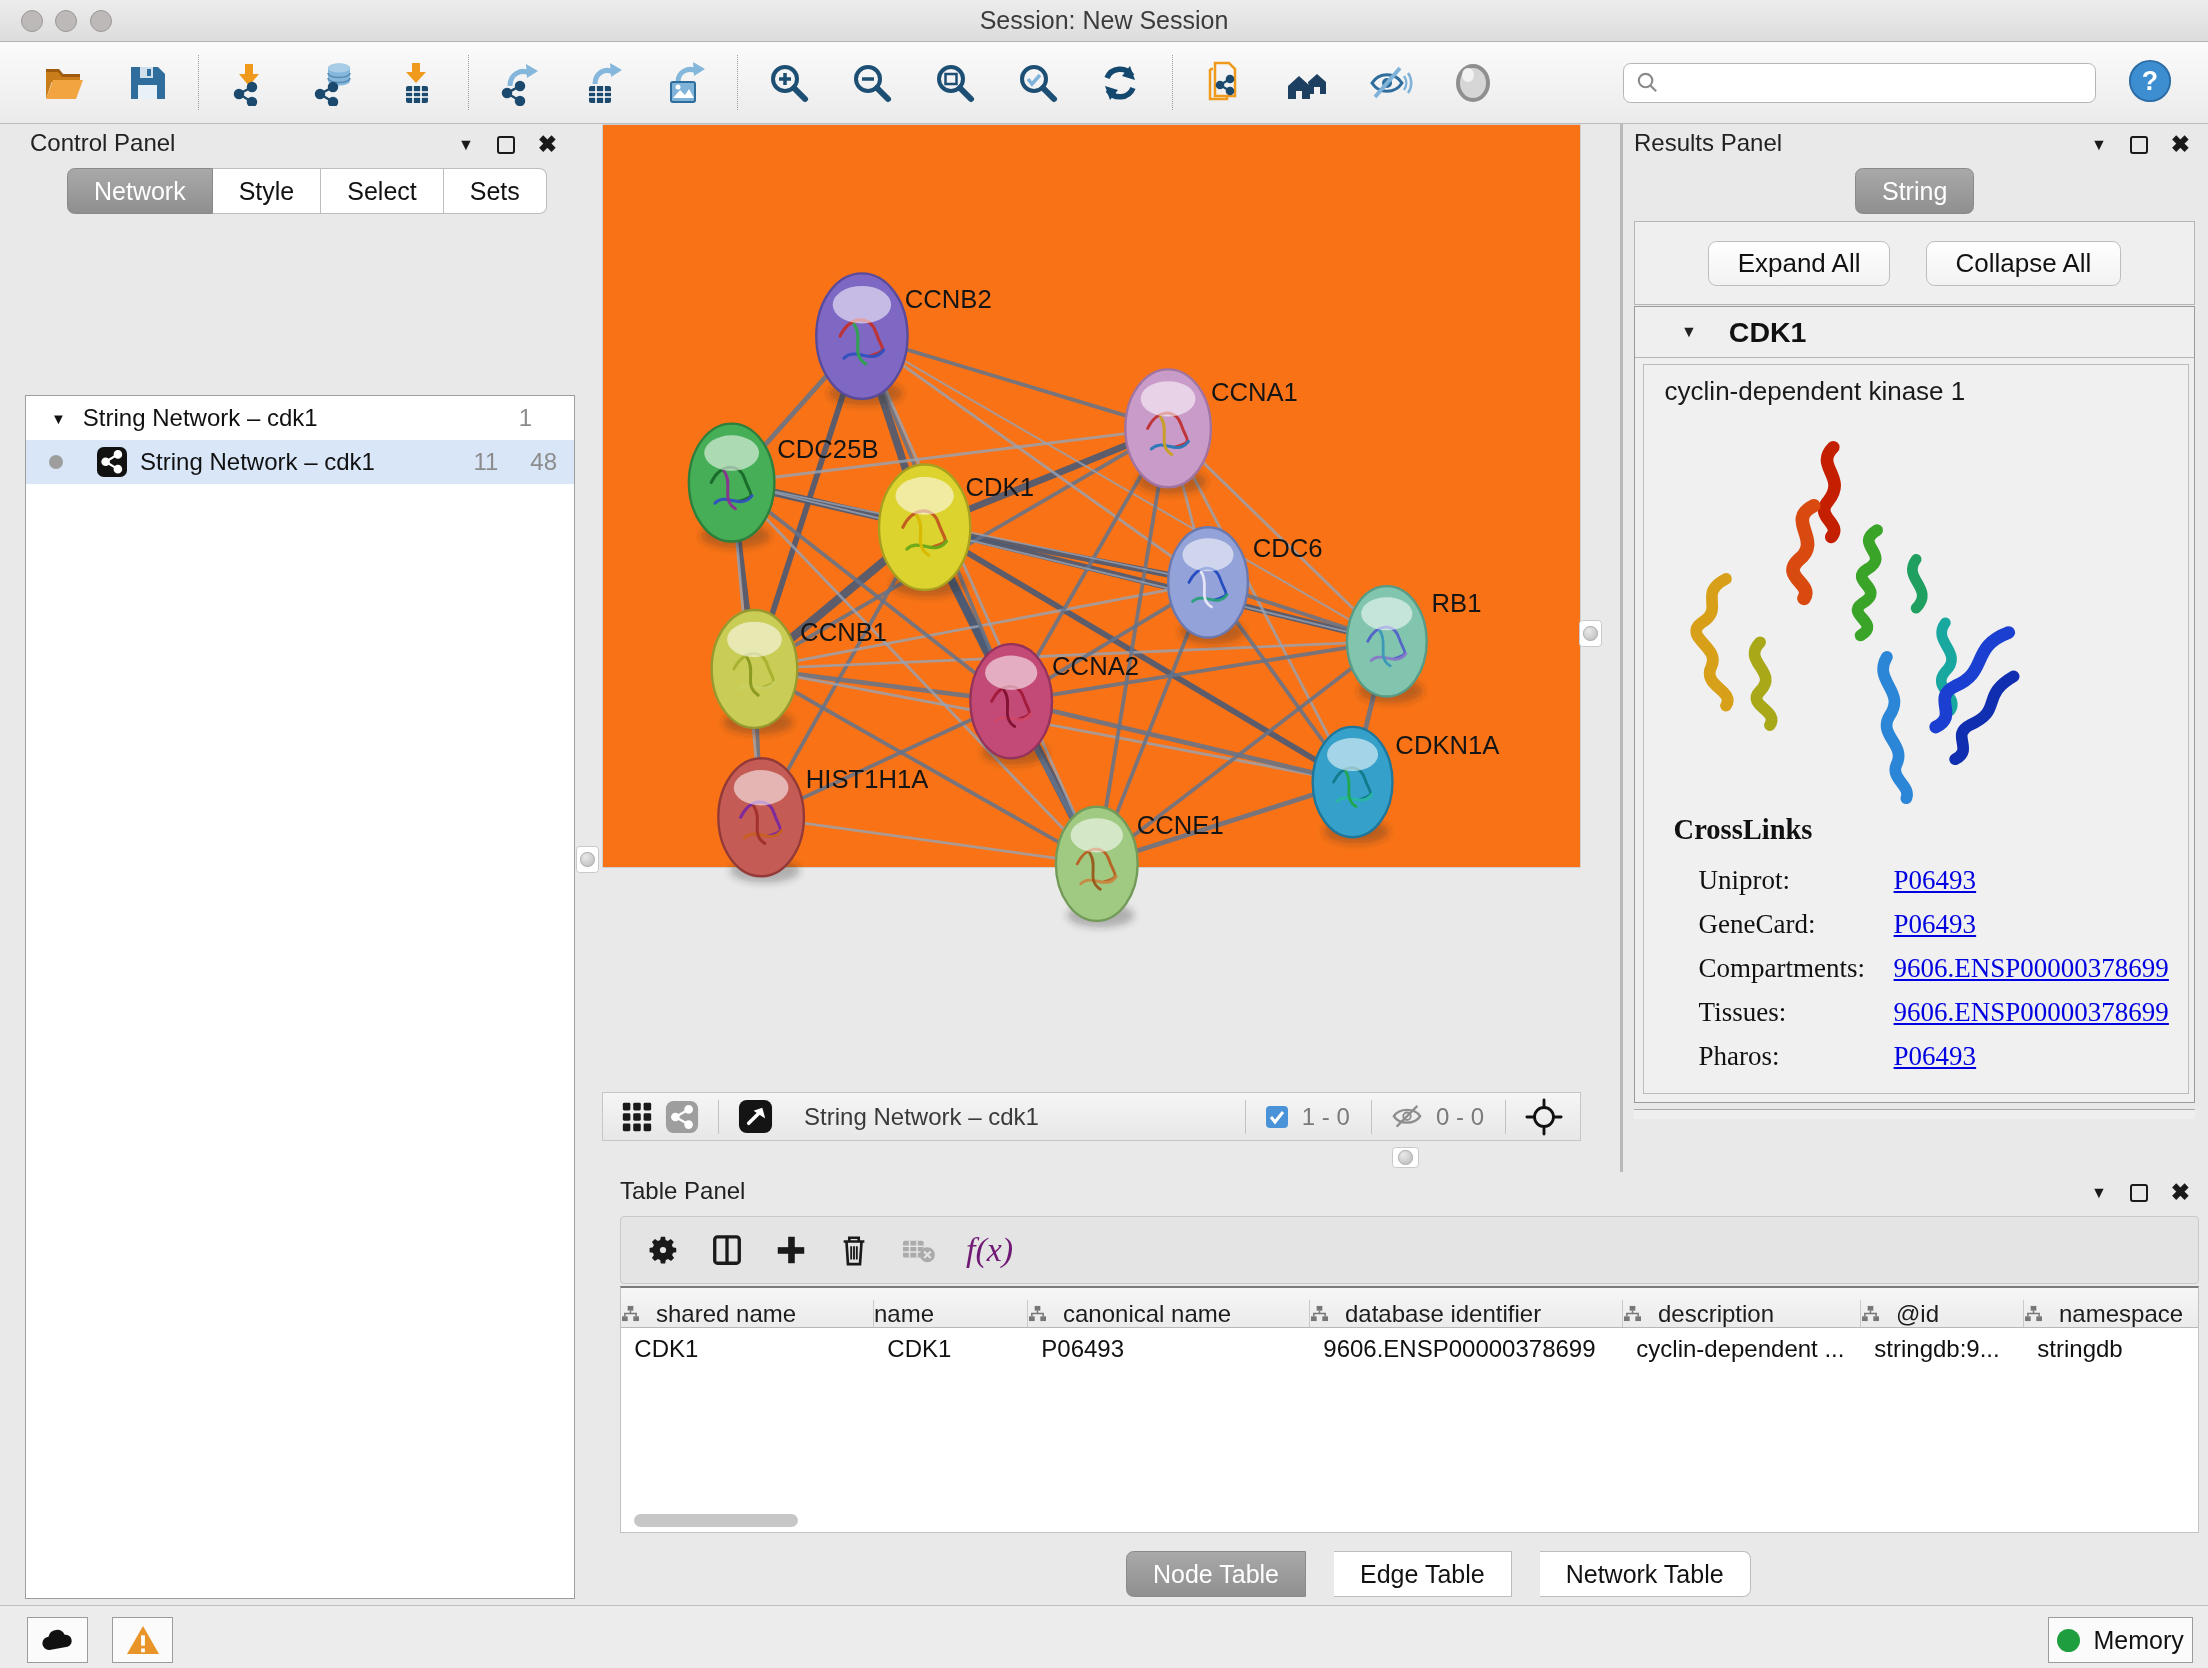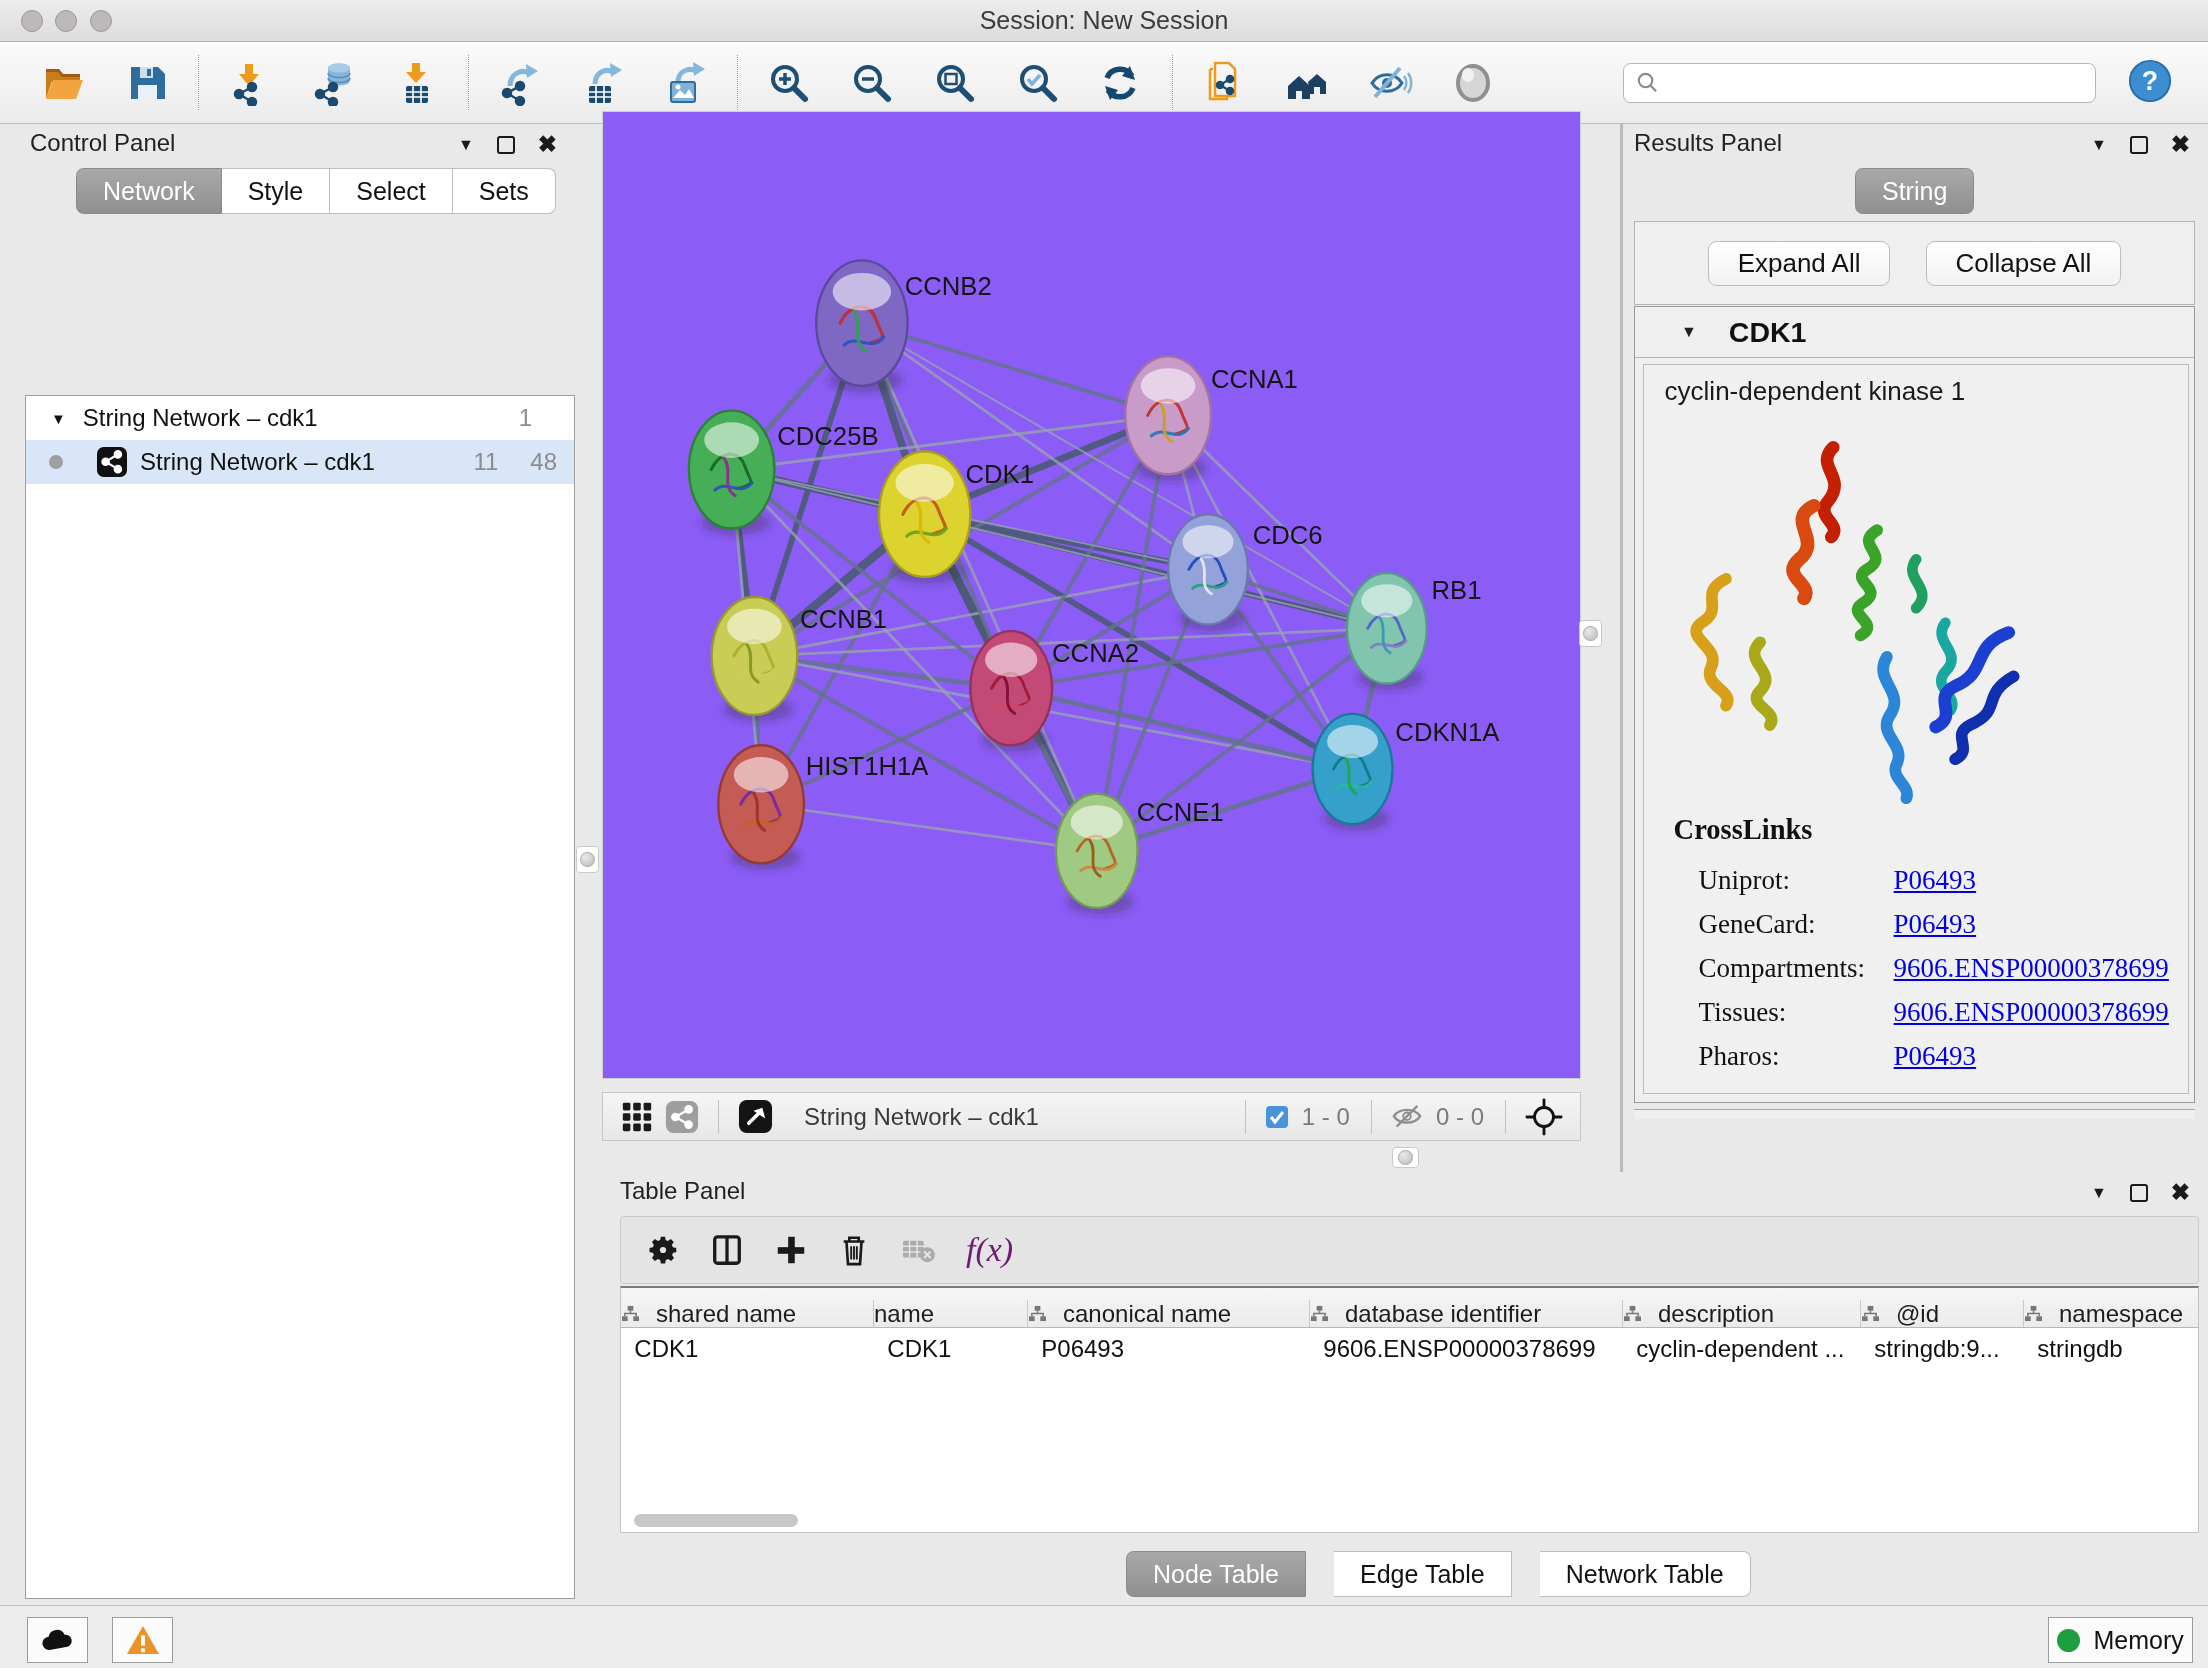--- a/index.html
+++ b/index.html
@@ -47,21 +47,21 @@
   .trow { height:44px; display:flex; align-items:center; font-size:24px; color:#111; }
   .trow .caret { margin:0 17px 0 25px; font-size:15px; }
   .trow .cnt { color:#8c8c8c; }
   .trow1 .cnt { margin-left:auto; margin-right:42px; }
   .trow2 { background:#d9e6f8; }
   .trow2 .dot { width:14.3px; height:14.3px; border-radius:50%; background:#9e9e9e; margin:0 34px 0 23px; }
   .trow2 .nums { margin-left:auto; display:flex; gap:32px; margin-right:17px; color:#8c8c8c; }
   .shareicon { width:29.5px; height:29.5px; border-radius:6.7px; background:#111; margin-right:13.3px; flex:none; }
 
   
-  #canvas { position:absolute; left:602px; top:111px; width:979px; height:968px; background:#8b5cf6; border:1px solid #cfcfcf; }
+  #canvas { position:absolute; left:602px; top:124px; width:979px; height:744px; background:#f97316; border:1px solid #cfcfcf; }
   #netbar { position:absolute; left:602px; top:1092px; width:979px; height:49px;
     background:linear-gradient(#f5f5f5,#e7e7e7); border:1px solid #c6c6c6; display:flex; align-items:center; padding:0 11.4px; }
   #netbar .nbtitle { font-size:24px; color:#3a3a3a; margin-left:25px; }
   #netbar .vsep { width:0; height:34px; border-left:1px solid #c2c2c2; margin:0 13.3px; }
   #netbar .cnttext { font-size:24px; color:#7a7a7a; margin:0 7.6px; }
   .nbicon { display:flex; align-items:center; justify-content:center; margin:0 5.7px; background:none; border:none; }
 
   
   .vsplit-handle, .hsplit-handle { position:absolute; background:#fff; border:1px solid #c9c9c9; border-radius:3.8px; display:flex; align-items:center; justify-content:center; }
   .grip { width:14.3px; height:14.3px; border-radius:50%; background:radial-gradient(circle at 35% 30%, #e9e9e9, #b9b9b9); border:1px solid #ababab; }
@@ -283,21 +283,21 @@
   </div>
 
   <div class="phdr" style="left:30px; top:126px; width:544px;">
     <span class="ptitle">Control Panel</span>
   </div>
   <div class="pctrl" style="left:458px; top:131px;">
     <span class="pcaret">▼</span>
     <span class="pbox"></span>
     <span class="px">✖</span>
   </div>
-  <div class="tabrow" id="cp-tabs" style="left:76px; top:168px;">
+  <div class="tabrow" id="cp-tabs" style="left:67px; top:168px;">
       <div class="tab sel">Network</div>
       <div class="tab">Style</div>
       <div class="tab">Select</div>
       <div class="tab">Sets</div>
     </div>
 
 
   <div class="treebox">
     <div class="trow trow1">
       <span class="caret">▼</span>

